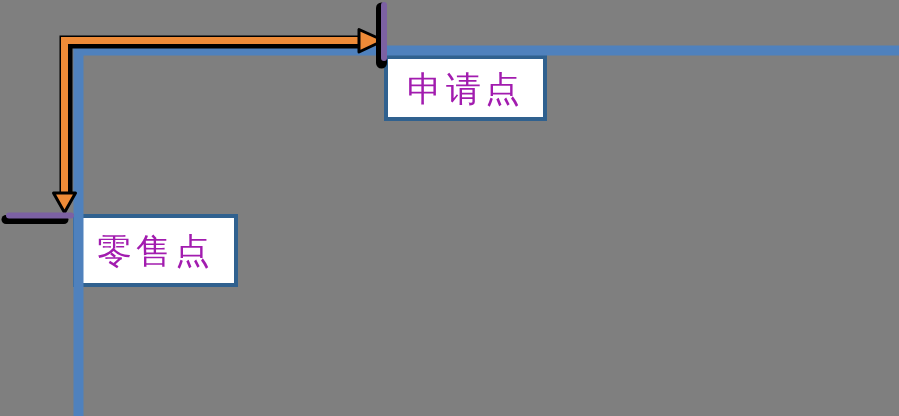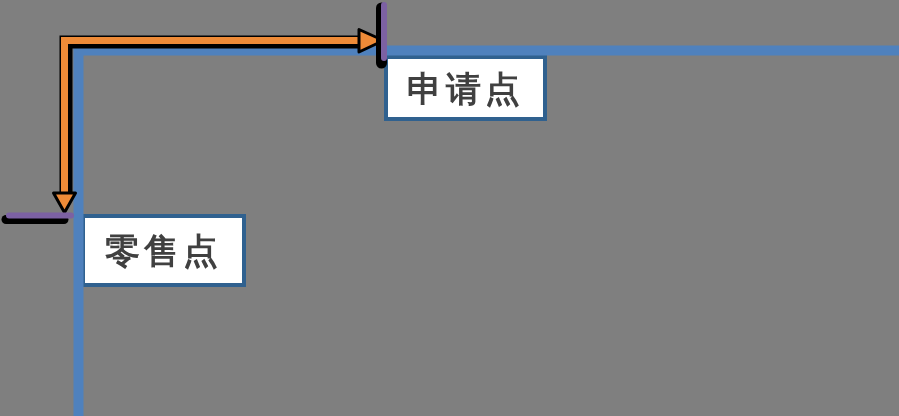--- a/index.html
+++ b/index.html
@@ -27,34 +27,34 @@
     z-index: 1;
     box-sizing: border-box;
     background: #FFFFFF;
     border: 4px solid #30618F;
     display: flex;
     align-items: center;
     justify-content: center;
   }
   .label-box .label-text {
     font-size: 35px;
-    font-weight: 700;
-    color: #404040;
+    font-weight: 400;
+    color: #a21caf;
     letter-spacing: 4px;
     white-space: nowrap;
     line-height: 1;
   }
   .box-application {
     left: 384px;
     top: 55px;
     width: 163px;
     height: 66px;
   }
   .box-retail {
-    left: 81px;
+    left: 73px;
     top: 214px;
     width: 165px;
     height: 73px;
   }
 </style>
 </head>
 <body>
 
 <div class="canvas">
 

